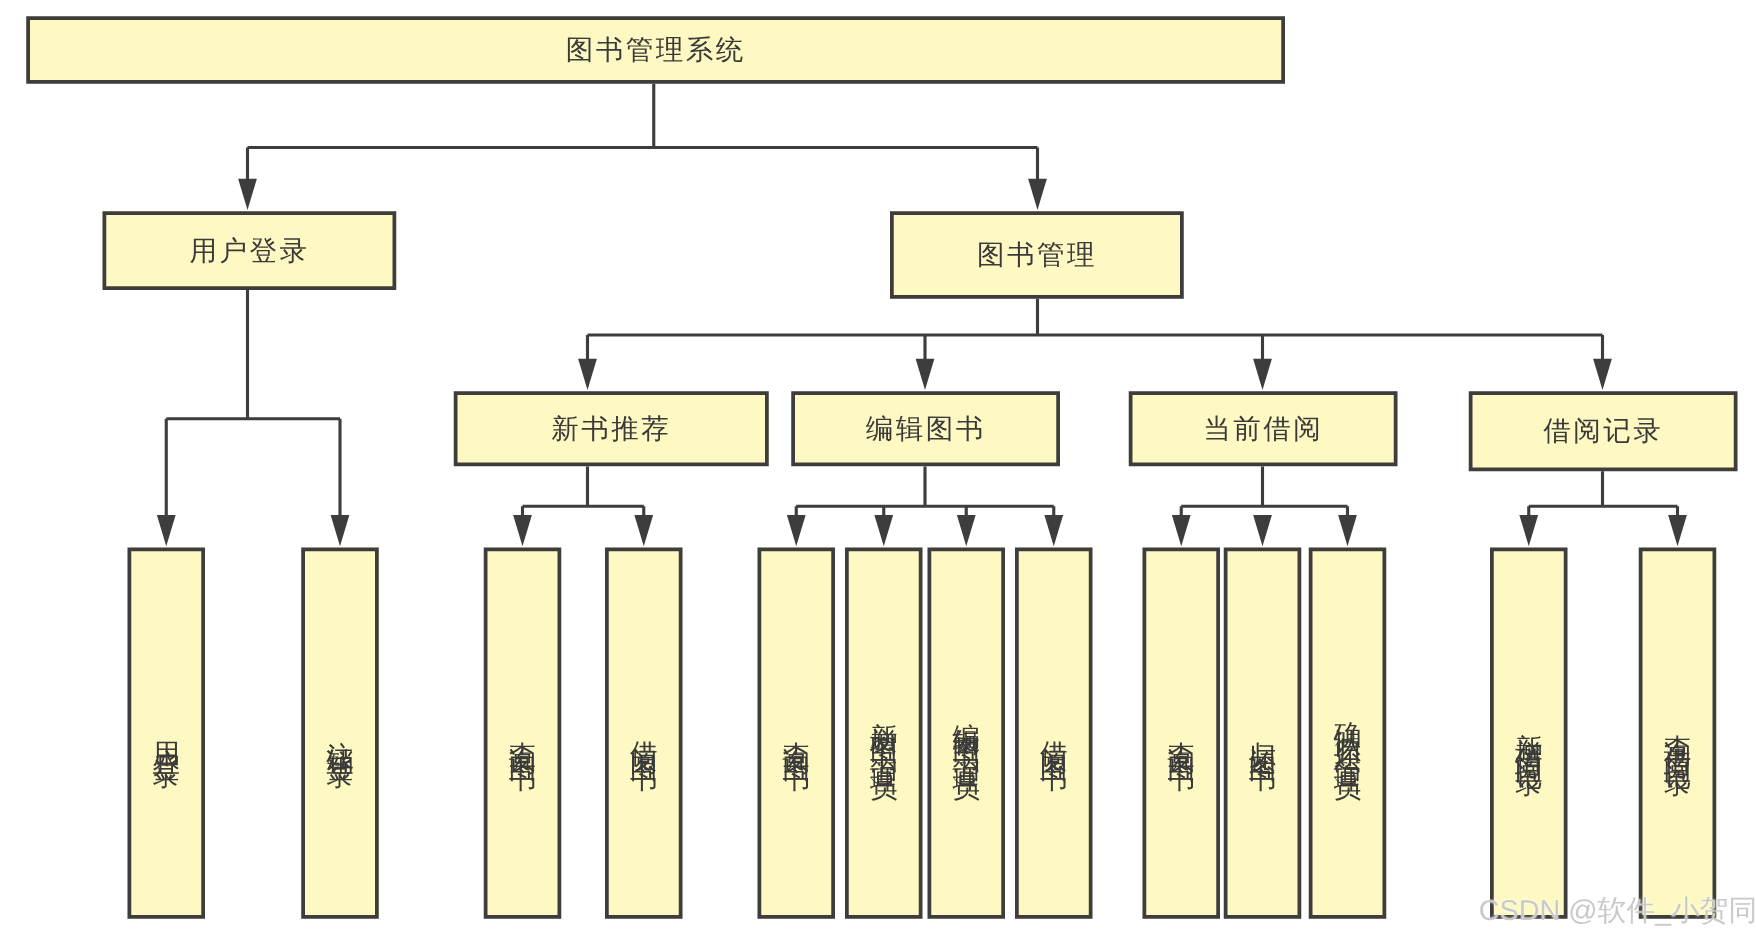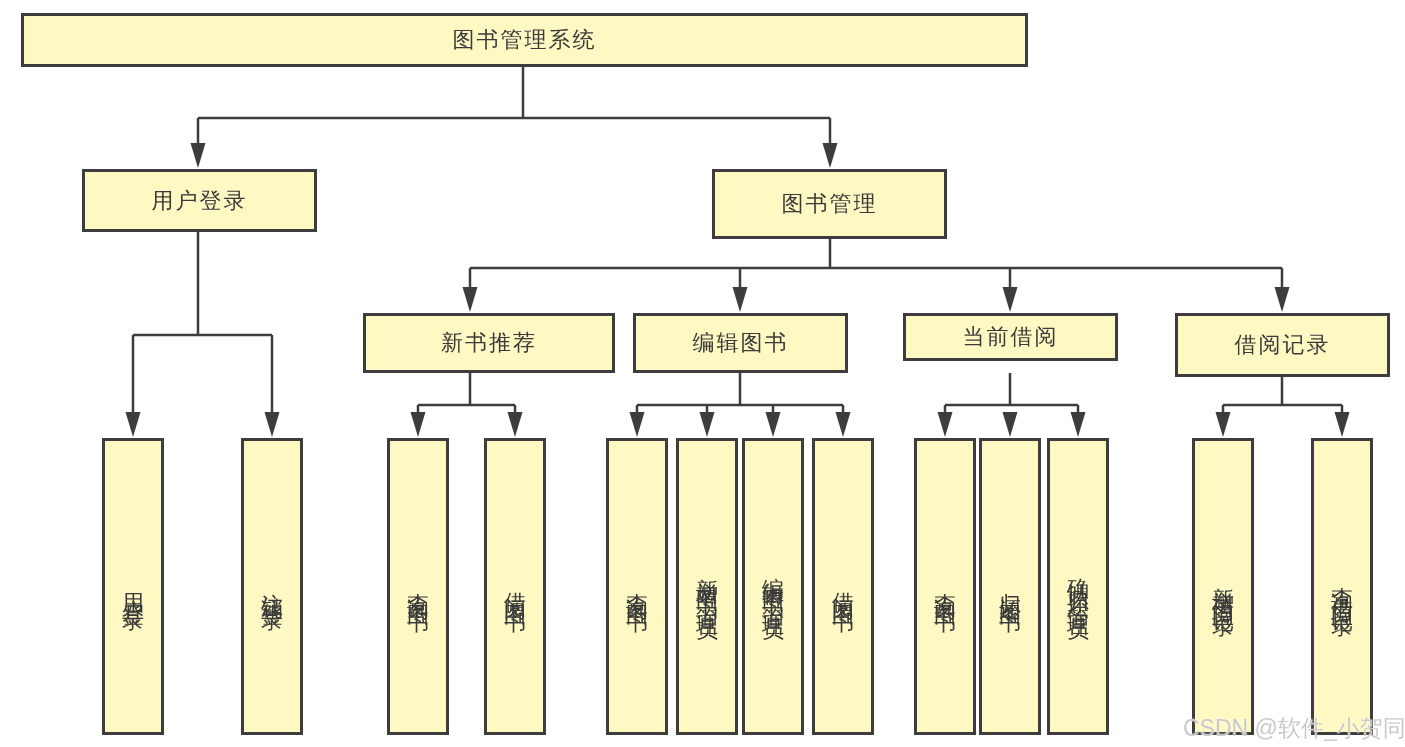--- a/index.html
+++ b/index.html
@@ -86,21 +86,21 @@
   <div class="box hbox" style="left:712px;top:169px;width:235px;height:70px">
     <span>图书管理</span>
   </div>
 
   <div class="box hbox" style="left:363px;top:313px;width:252px;height:60px">
     <span>新书推荐</span>
   </div>
   <div class="box hbox" style="left:633px;top:313px;width:215px;height:60px">
     <span>编辑图书</span>
   </div>
-  <div class="box hbox" style="left:903px;top:313px;width:215px;height:48px">
+  <div class="box hbox" style="left:903px;top:313px;width:215px;height:60px">
     <span>当前借阅</span>
   </div>
   <div class="box hbox" style="left:1175px;top:313px;width:215px;height:64px">
     <span>借阅记录</span>
   </div>
 
   <div class="box vbox" style="left:102px;top:438px;width:62px;height:297px">
     <span>用户登录</span>
   </div>
   <div class="box vbox" style="left:241px;top:438px;width:62px;height:297px">

